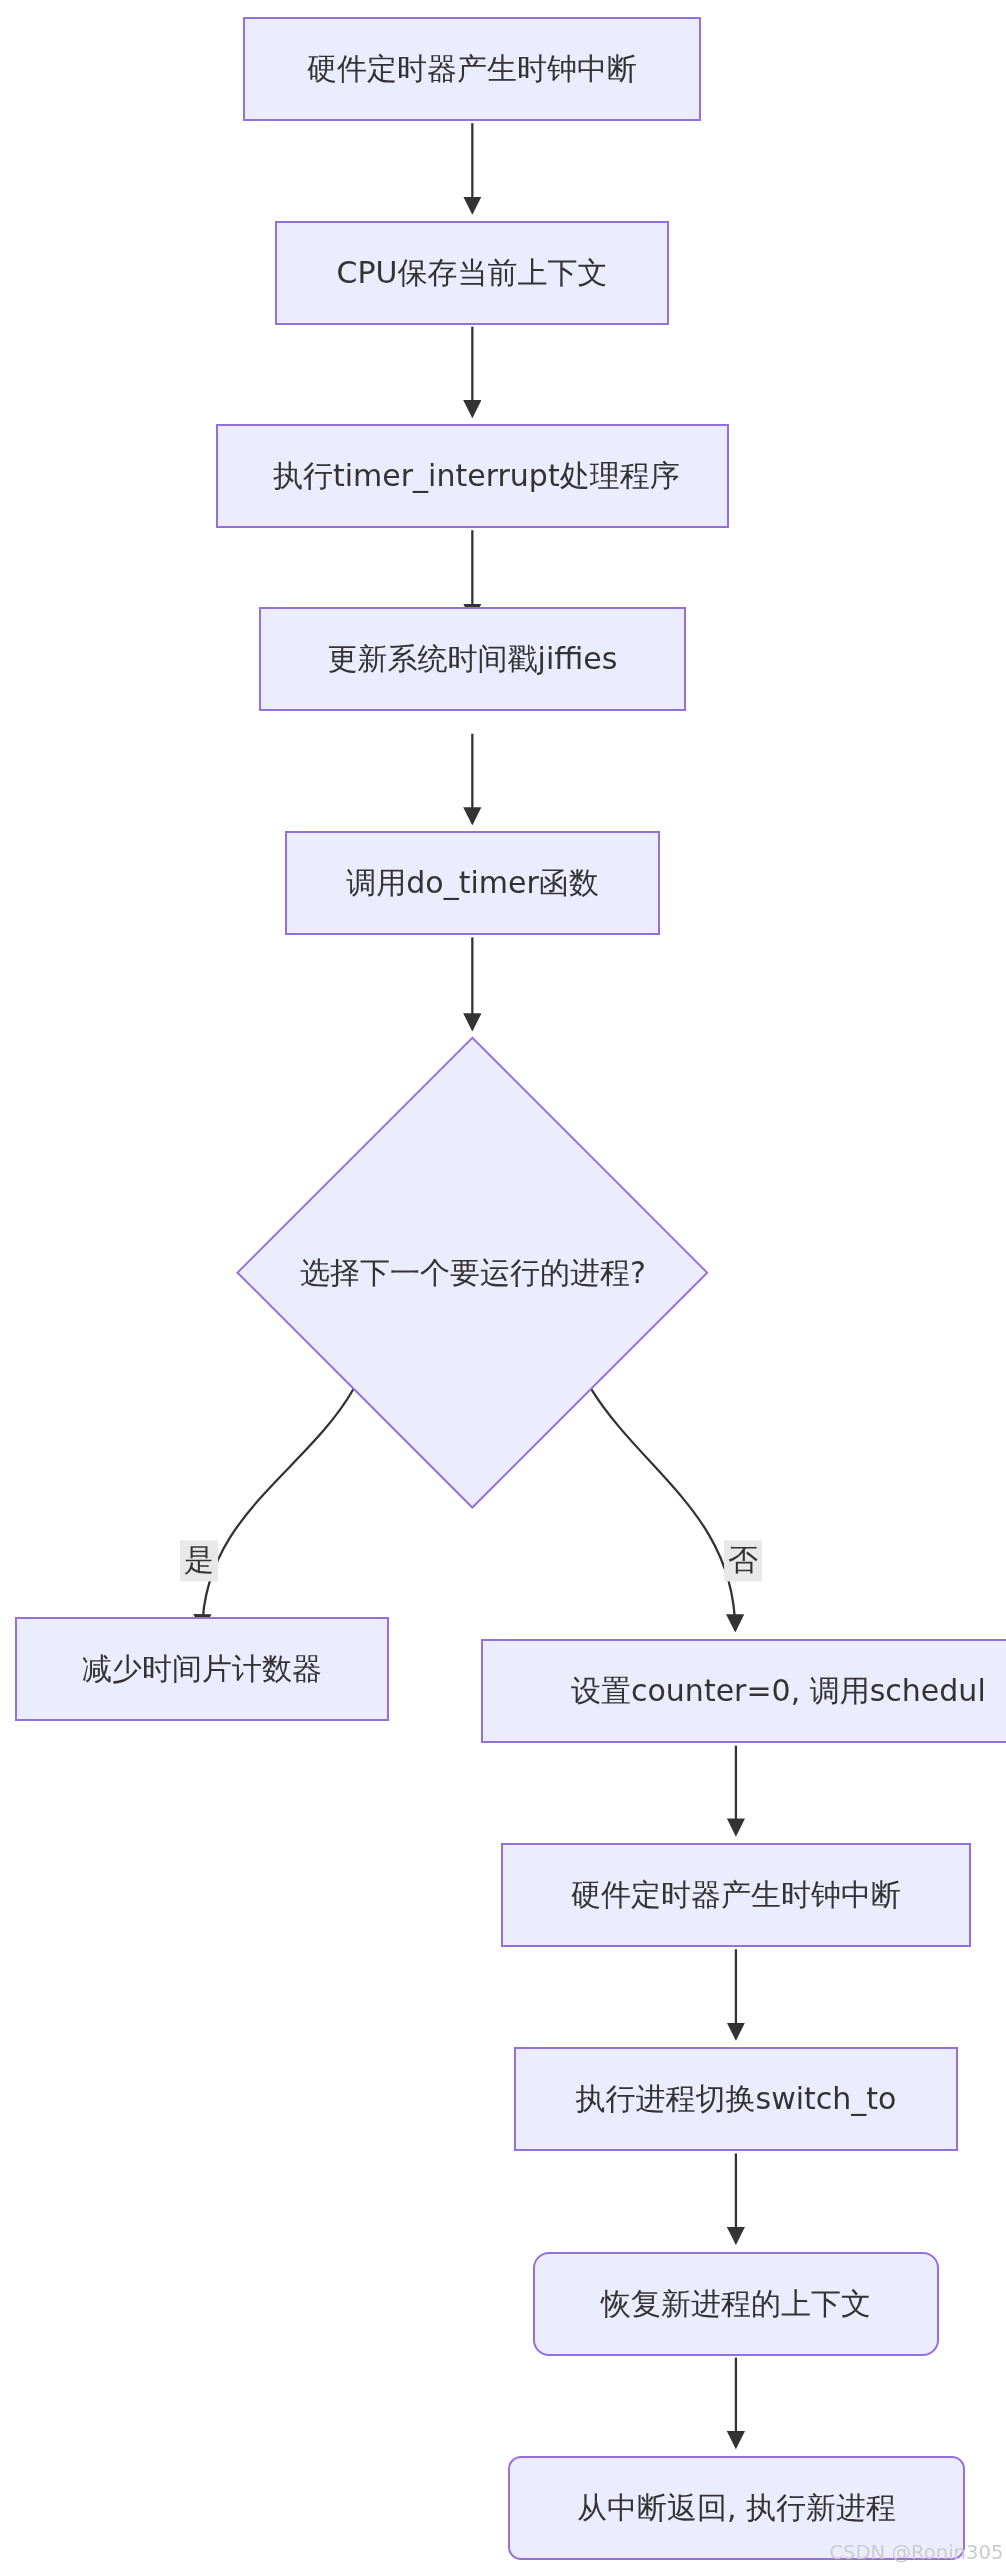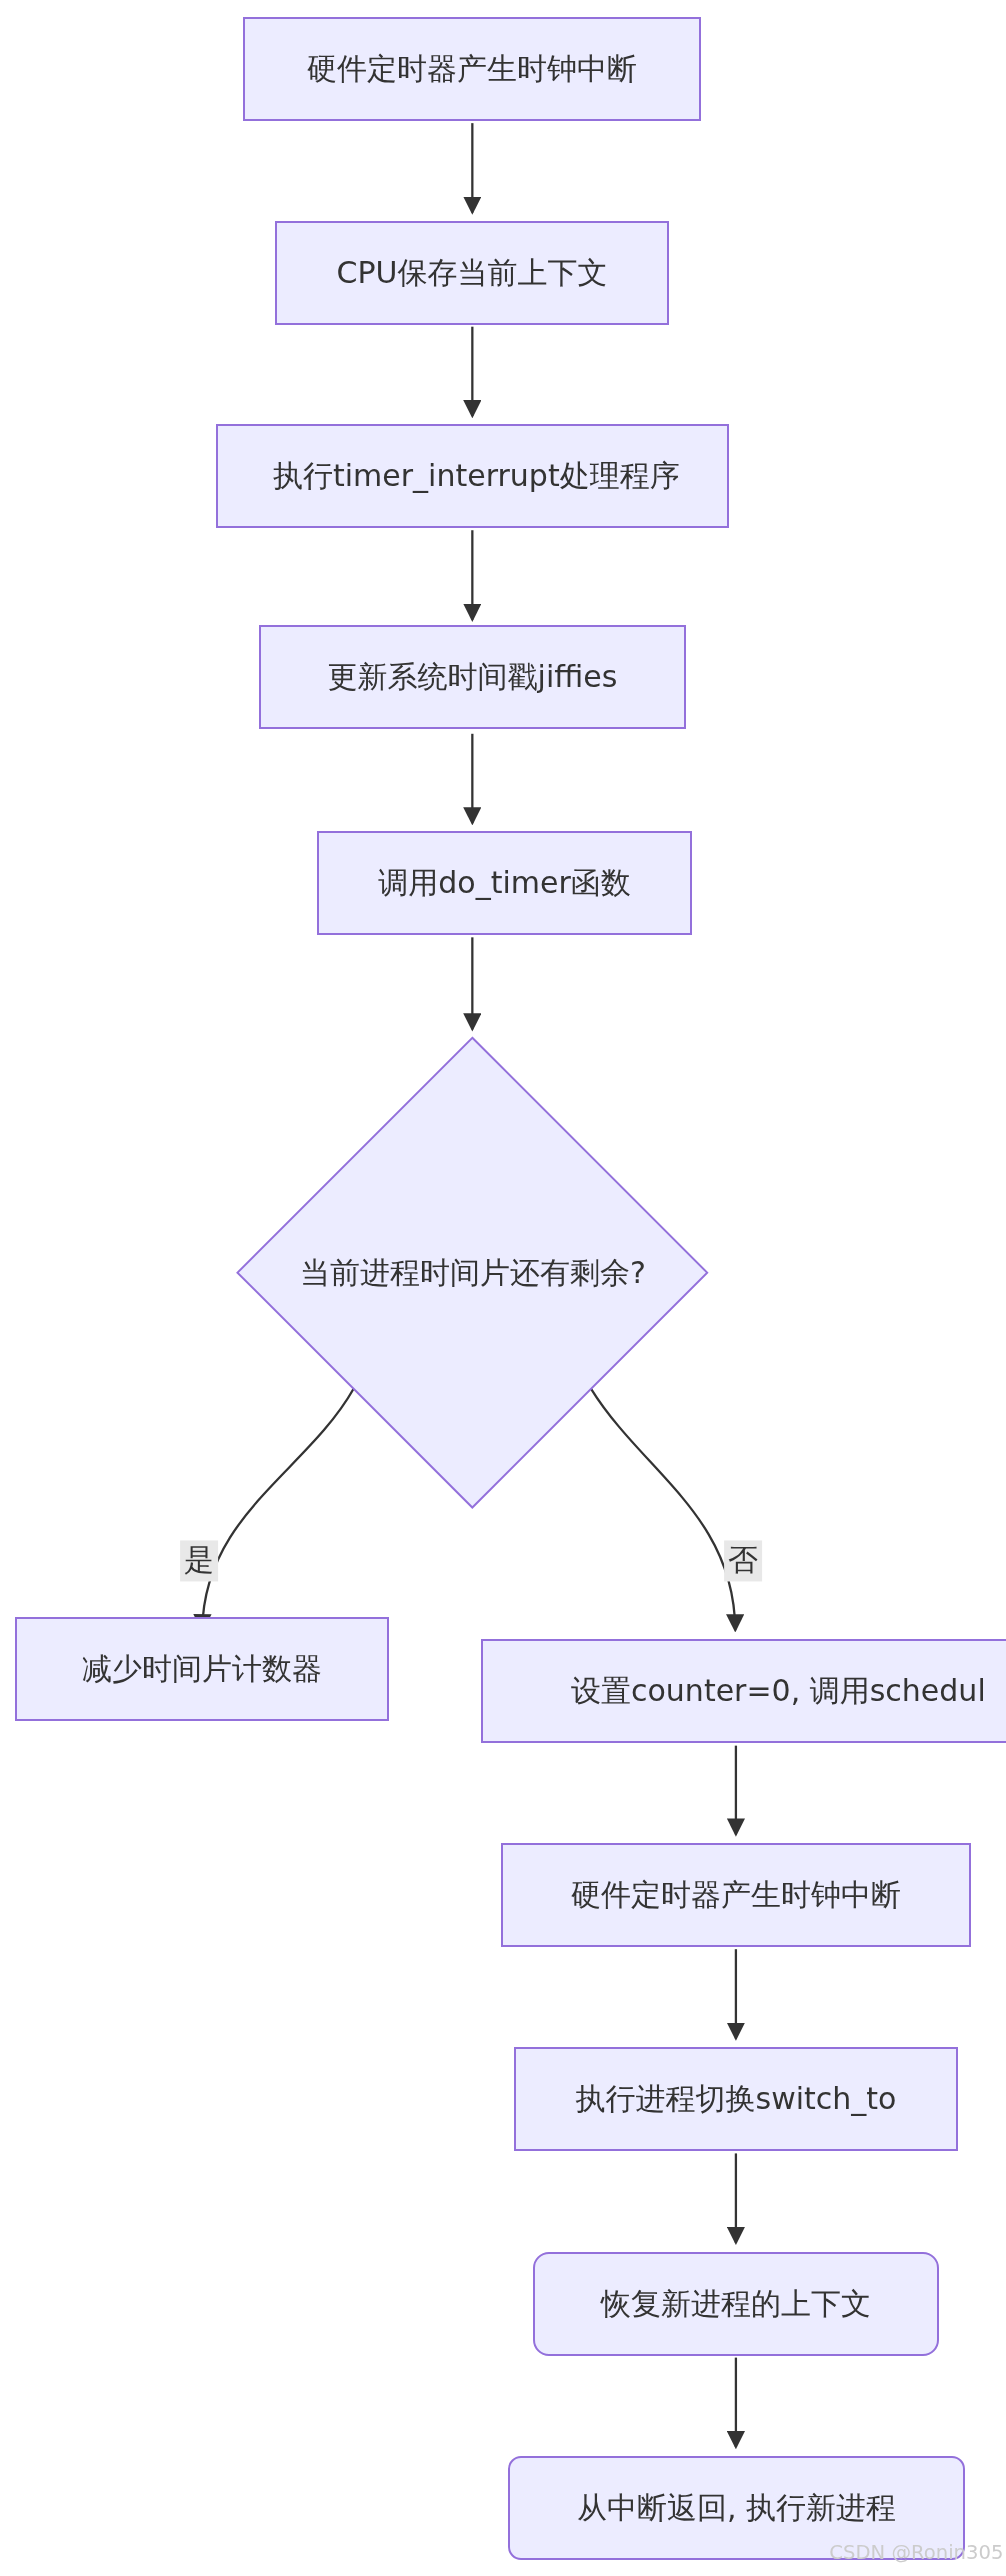--- a/index.html
+++ b/index.html
@@ -47,22 +47,22 @@
     padding:3.3px 3.9px;white-space:nowrap;
   }
   .watermark{
     position:absolute;right:2.6px;top:2541px;
     color:var(--watermark);font-size:19.6px;white-space:nowrap;
   }
   
   #node-a{left:243px;top:17px;width:458px;height:104px;}
   #node-b{left:275px;top:221px;width:394px;height:104px;}
   #node-c{left:216px;top:424px;width:513px;height:104px;padding-left:55px;}
-  #node-d{left:259px;top:625px;width:427px;height:104px;}
-  #node-e{left:285px;top:831px;width:375px;height:104px;margin-left:32px;}
+  #node-d{left:259px;top:607px;width:427px;height:104px;}
+  #node-e{left:285px;top:831px;width:375px;height:104px;}
   #node-f-label{left:238px;top:1038px;width:470px;height:470px;}
   #node-g{left:15px;top:1617px;width:374px;height:104px;}
   #node-h{left:481px;top:1639px;width:579px;height:104px;padding-left:88px;text-align:right;}
   #node-i{left:501px;top:1843px;width:470px;height:104px;}
   #node-j{left:514px;top:2047px;width:444px;height:104px;text-align:center;}
   #node-k{left:533px;top:2252px;width:406px;height:104px;border-radius:16px;}
   #node-l{left:508px;top:2456px;width:457px;height:104px;border-radius:13px;}
   #edge-label-yes{left:199px;top:1561px;}
   #edge-label-no{left:743px;top:1561px;}
 </style>
@@ -96,21 +96,21 @@
   <div class="node" id="node-a">硬件定时器产生时钟中断</div>
 
   <div class="node" id="node-b">CPU保存当前上下文</div>
 
   <div class="node clip-left" id="node-c">执行timer_interrupt处理程序</div>
 
   <div class="node" id="node-d">更新系统时间戳jiffies</div>
 
   <div class="node" id="node-e">调用do_timer函数</div>
 
-  <div class="decision-label" id="node-f-label">当前进程时间片还有剩余?</div>
+  <div class="decision-label" id="node-f-label">选择下一个要运行的进程?</div>
 
   <div class="node" id="node-g">减少时间片计数器</div>
 
   <div class="node clip-left" id="node-h">设置counter=0, 调用schedul</div>
 
   <div class="node" id="node-i">硬件定时器产生时钟中断</div>
 
   <div class="node" id="node-j">执行进程切换switch_to</div>
 
   <div class="node" id="node-k">恢复新进程的上下文</div>

